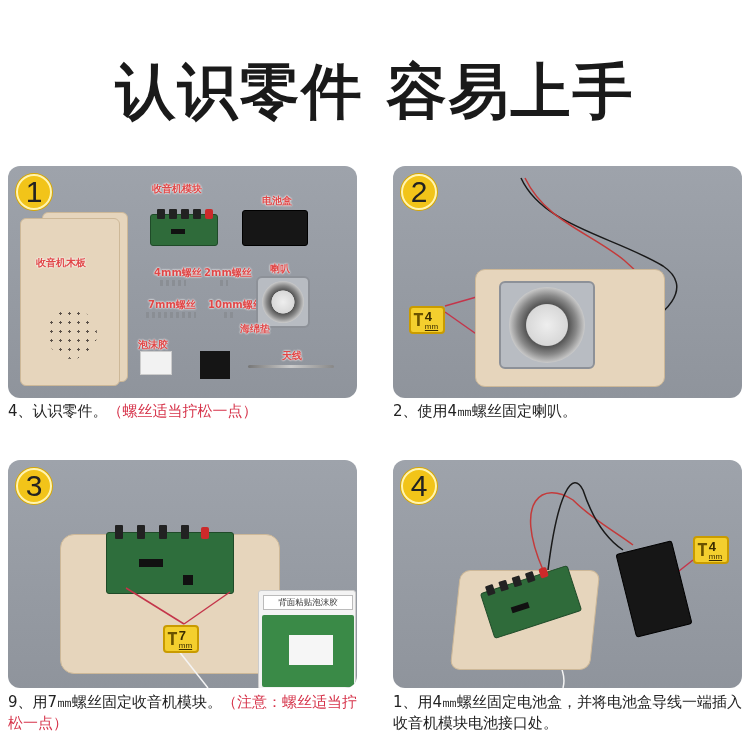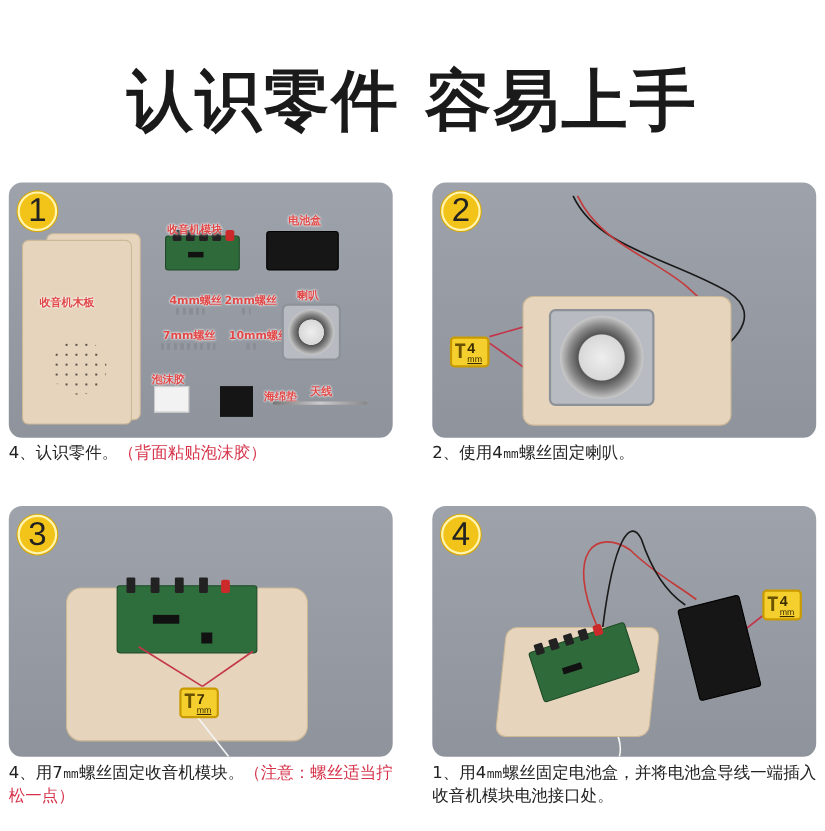--- a/index.html
+++ b/index.html
@@ -83,31 +83,31 @@
 
 <div class="headline">认识零件 容易上手</div>
 
 <div class="panel" id="p1">
   <div class="step-badge">1</div>
 
   <div class="wood" style="left:34px;top:46px;width:86px;height:170px;"></div>
   <div class="wood" style="left:12px;top:52px;width:100px;height:168px;">
     <div class="holes" style="left:26px;top:90px;width:50px;height:50px;"></div>
   </div>
-  <div class="part-label" style="left:28px;top:102px;">收音机木板</div>
+  <div class="part-label" style="left:28px;top:90px;">收音机木板</div>
 
   <div class="pcb" style="left:142px;top:48px;width:68px;height:32px;">
     <div class="btn" style="left:6px;top:-6px;"></div>
       <div class="btn" style="left:18px;top:-6px;"></div>
     <div class="btn" style="left:30px;top:-6px;"></div>
       <div class="btn" style="left:42px;top:-6px;"></div>
     <div class="led" style="left:54px;top:-6px;"></div>
     <div class="chip" style="left:20px;top:14px;width:14px;height:5px;"></div>
   </div>
-  <div class="part-label" style="left:144px;top:36px;font-family:Liberation Mono, monospace;">收音机模块</div>
+  <div class="part-label" style="left:144px;top:16px;font-family:Liberation Mono, monospace;">收音机模块</div>
 
   <div class="batt" style="left:234px;top:44px;width:66px;height:36px;"></div>
   <div class="part-label" style="left:254px;top:28px;">电池盒</div>
 
   <div class="part-label" style="left:146px;top:100px;">4mm螺丝</div>
   <div class="screws" style="left:152px;top:114px;width:26px;"></div>
   <div class="part-label" style="left:196px;top:100px;text-align:center;">2mm螺丝</div>
   <div class="screws" style="left:212px;top:114px;width:8px;"></div>
 
   <div class="part-label" style="left:140px;top:132px;">7mm螺丝</div>
@@ -116,26 +116,26 @@
   <div class="screws" style="left:216px;top:146px;width:12px;"></div>
 
   <div class="speaker" style="left:248px;top:110px;width:54px;height:52px;">
     <div class="cone" style="left:4px;top:3px;width:42px;height:42px;"></div>
   </div>
   <div class="part-label" style="left:262px;top:96px;">喇叭</div>
 
   <div class="foam-white" style="left:132px;top:185px;width:32px;height:24px;"></div>
   <div class="part-label" style="left:130px;top:172px;text-align:center;">泡沫胶</div>
   <div class="foam-black" style="left:192px;top:185px;width:30px;height:28px;"></div>
-  <div class="part-label" style="left:188px;top:188px;padding-left:44px;">海绵垫</div>
+  <div class="part-label" style="left:188px;top:156px;padding-left:44px;">海绵垫</div>
   <div class="antenna" style="left:240px;top:199px;width:86px;"></div>
   <div class="part-label" style="left:274px;top:183px;">天线</div>
 </div>
 <div class="caption" id="c1">
-  <span>4、认识零件。</span><span class="red">（背面粘贴泡沫胶）</span>
+  <span>4、认识零件。</span><span class="red">（螺丝适当拧松一点）</span>
 </div>
 
 <div class="panel" id="p2">
   <div class="step-badge">2</div>
   <svg class="wire-svg" width="349" height="232">
     <path d="M128 12 C150 60, 220 70, 270 100 C300 120, 280 150, 220 175" stroke="#1a1a1a" stroke-width="1.5" fill="none"></path>
     <path d="M132 12 C160 70, 230 70, 260 130 C270 160, 230 180, 200 190" stroke="#c43a3a" stroke-width="1.5" fill="none"></path>
     <line x1="52" y1="140" x2="108" y2="124" stroke="#c4354a" stroke-width="1.5"></line>
     <line x1="52" y1="146" x2="106" y2="184" stroke="#c4354a" stroke-width="1.5"></line>
   </svg>
@@ -170,23 +170,28 @@
     <line x1="176" y1="164" x2="222" y2="132" stroke="#c4354a" stroke-width="1.5"></line>
     <path d="M170 190 L200 228" stroke="#f4f4f4" stroke-width="1.5" fill="none"></path>
   </svg>
   <div class="screw-tag" style="left:155px;top:165px;">
     <span class="glyph">T</span>
     <span class="size">
         <span class="num">7</span>
         <span class="unit">mm</span>
       </span>
   </div>
+  <div class="inset">
+    <div class="inset-title">背面粘贴泡沫胶</div>
+    <div class="inset-pcb"></div>
+    <div class="inset-foam"></div>
+  </div>
 </div>
 <div class="caption" id="c3">
-  <span>4、用7㎜螺丝固定收音机模块。</span><span class="red">（注意：螺丝适当拧松一点）</span>
+  <span>9、用7㎜螺丝固定收音机模块。</span><span class="red">（注意：螺丝适当拧松一点）</span>
 </div>
 
 <div class="panel" id="p4">
   <div class="step-badge">4</div>
   <svg class="wire-svg" width="349" height="228">
     <path d="M150 110 C120 40, 150 20, 180 40 C200 60, 220 70, 240 85" stroke="#c43a3a" stroke-width="1.5" fill="none"></path>
     <path d="M155 110 C165 30, 180 10, 190 30 C200 60, 215 80, 230 90" stroke="#1a1a1a" stroke-width="1.5" fill="none"></path>
     <line x1="300" y1="100" x2="272" y2="122" stroke="#c4354a" stroke-width="1.5"></line>
     <path d="M140 170 C160 190, 175 210, 170 228" stroke="#f4f4f4" stroke-width="1.5" fill="none"></path>
   </svg>

